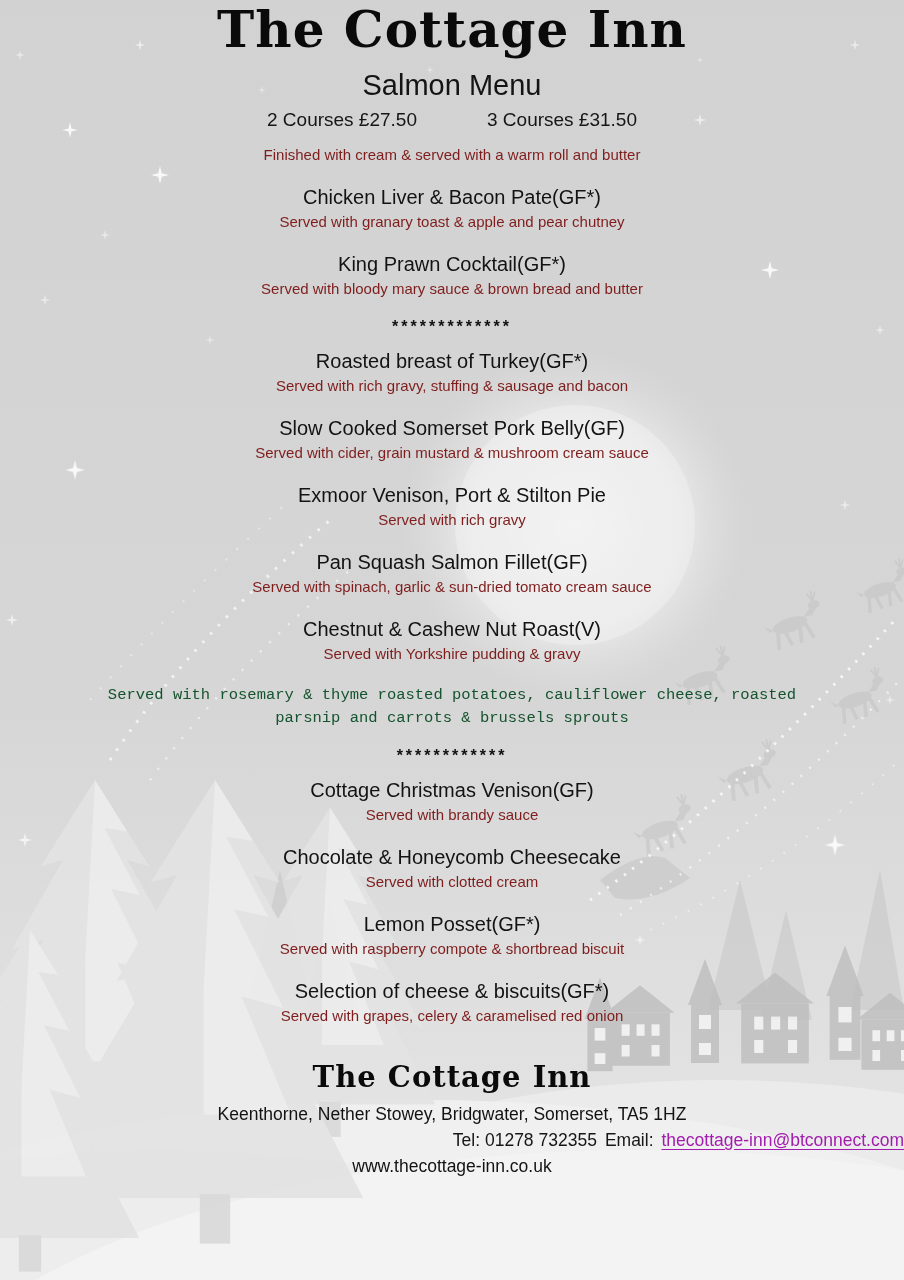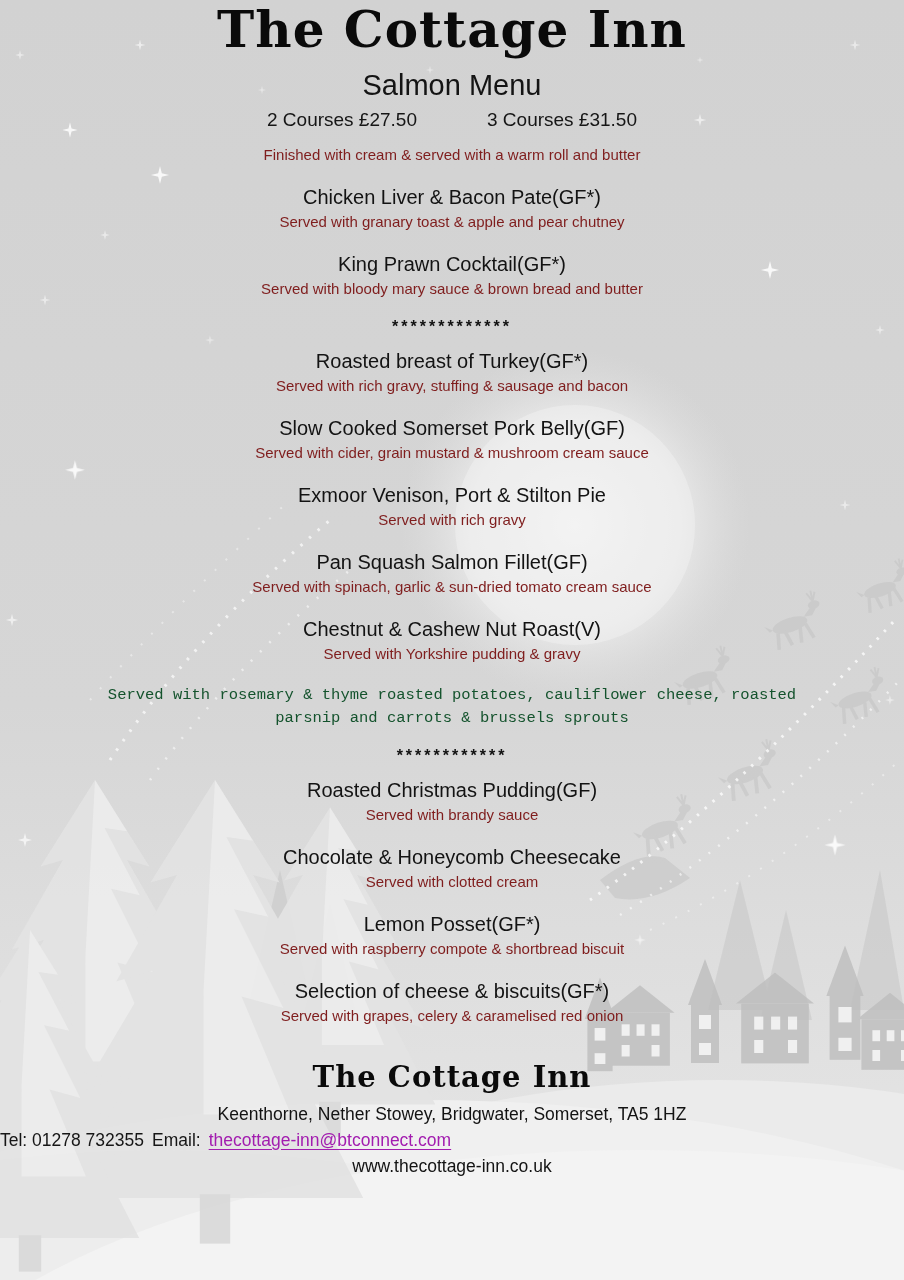--- a/index.html
+++ b/index.html
@@ -26,21 +26,21 @@
   .sides-note{
     font-size:15.5px;line-height:23px;color:#14532d;
     width:745px;margin:2px auto 18px auto;font-family:Liberation Mono, monospace;
   }
   .footer{margin-top:34px;}
   .footer-name{
     font-family:"DejaVu Serif",serif;font-weight:bold;
     font-size:29px;line-height:36px;color:#0a0a0a;margin-bottom:6px;letter-spacing:1px;
   }
   .footer-line{font-size:17.5px;line-height:26px;color:#131313;}
-  .contact-line{display:flex;justify-content:flex-start;gap:8px;font-size:17.5px;line-height:26px;}
+  .contact-line{display:flex;justify-content:flex-end;gap:8px;font-size:17.5px;line-height:26px;}
   .email-link{color:#a21caf;text-decoration:underline;text-underline-offset:3px;}
 </style>
 </head>
 <body>
 
 <div class="page">
 
   <svg class="bg" viewBox="0 0 904 1280" xmlns="http://www.w3.org/2000/svg" aria-hidden="true">
     <defs>
       <linearGradient id="bgGrad" x1="0" y1="0" x2="0" y2="1">
@@ -217,21 +217,21 @@
     <div class="item">
       <div class="item-name">Chestnut &amp; Cashew Nut Roast(V)</div>
       <div class="item-desc">Served with Yorkshire pudding &amp; gravy</div>
     </div>
 
     <div class="sides-note">Served with rosemary &amp; thyme roasted potatoes, cauliflower cheese, roasted parsnip and carrots &amp; brussels sprouts</div>
 
     <div class="separator">************</div>
 
     <div class="item">
-      <div class="item-name">Roasted Christmas Pudding(GF)</div>
+      <div class="item-name">Cottage Christmas Venison(GF)</div>
       <div class="item-desc">Served with brandy sauce</div>
     </div>
     <div class="item">
       <div class="item-name">Chocolate &amp; Honeycomb Cheesecake</div>
       <div class="item-desc">Served with clotted cream</div>
     </div>
     <div class="item">
       <div class="item-name">Lemon Posset(GF*)</div>
       <div class="item-desc">Served with raspberry compote &amp; shortbread biscuit</div>
     </div>

